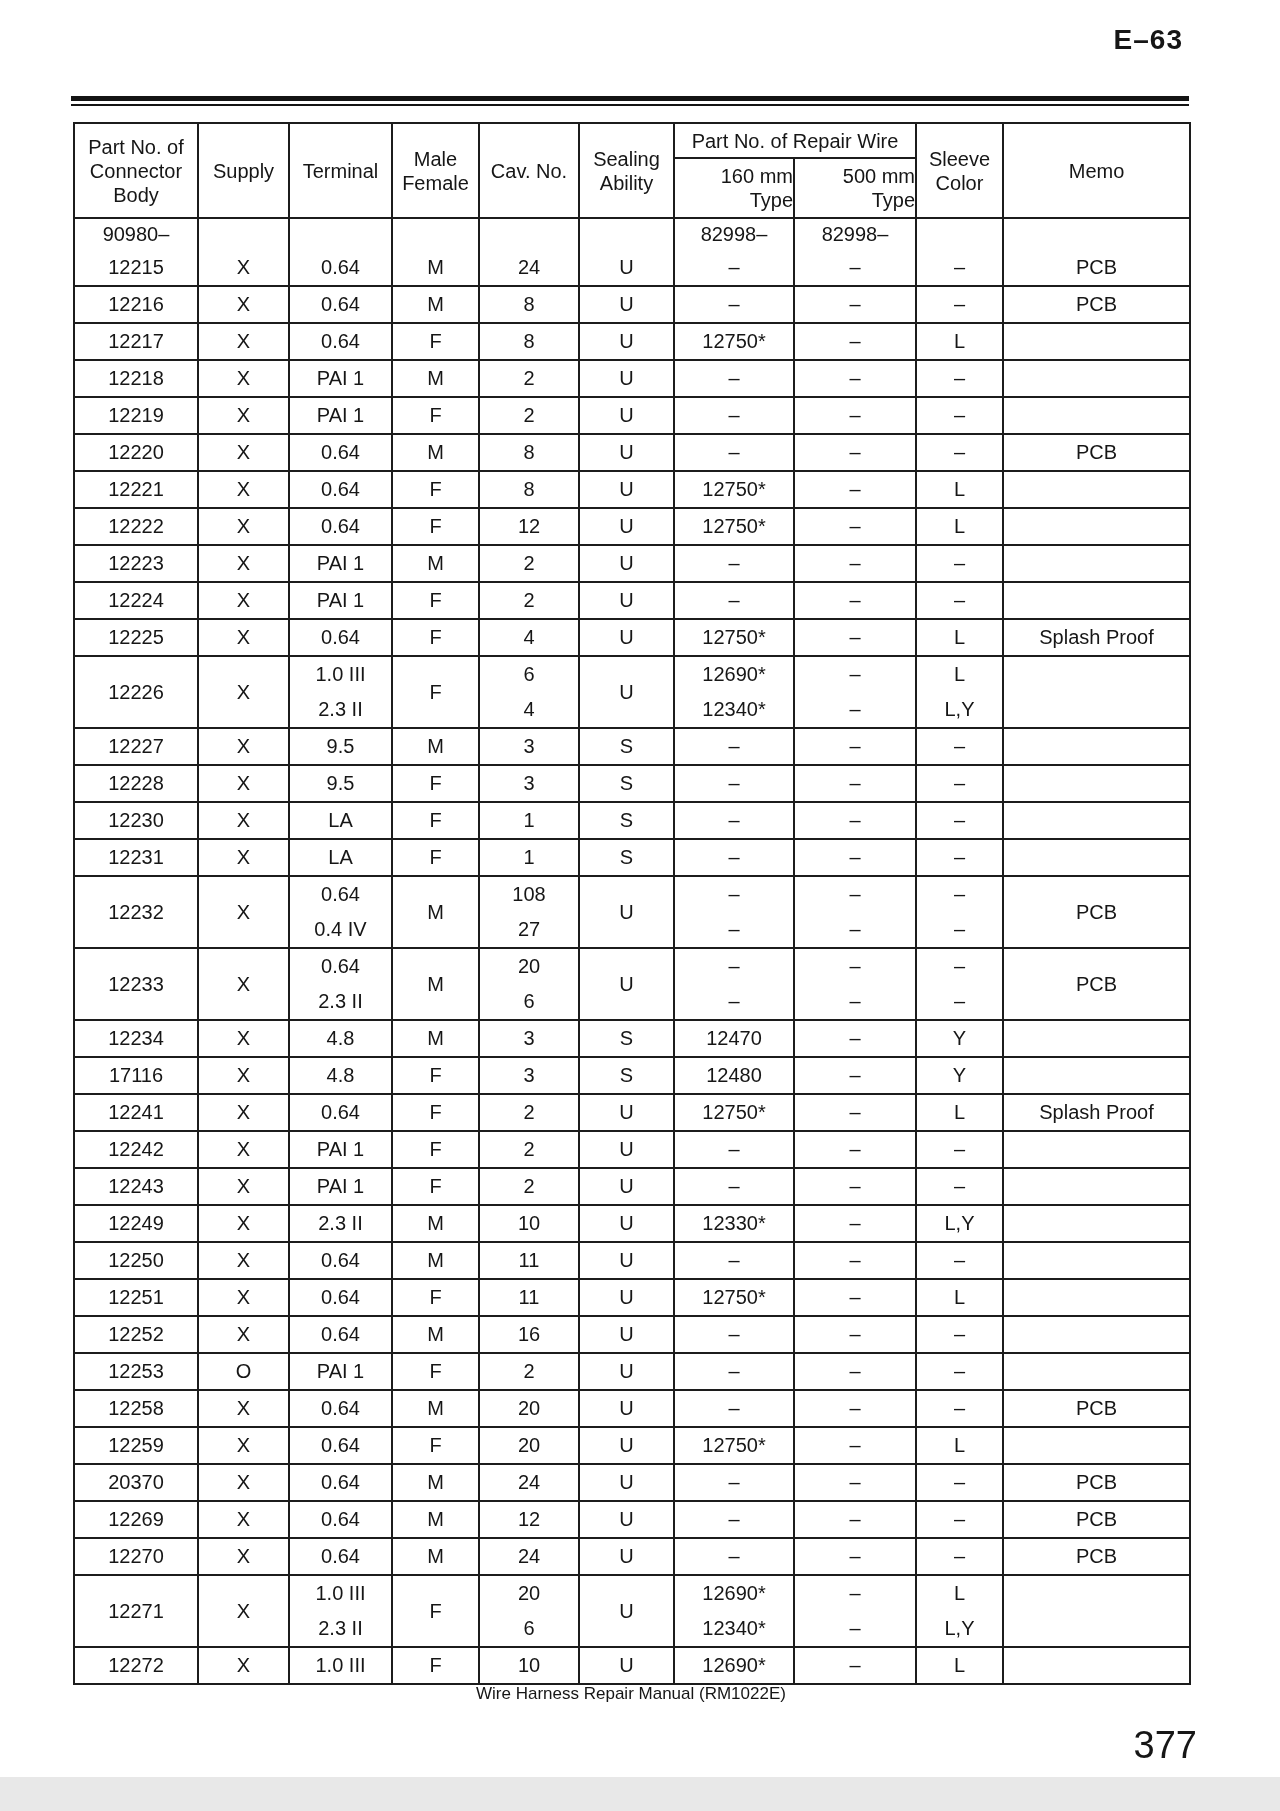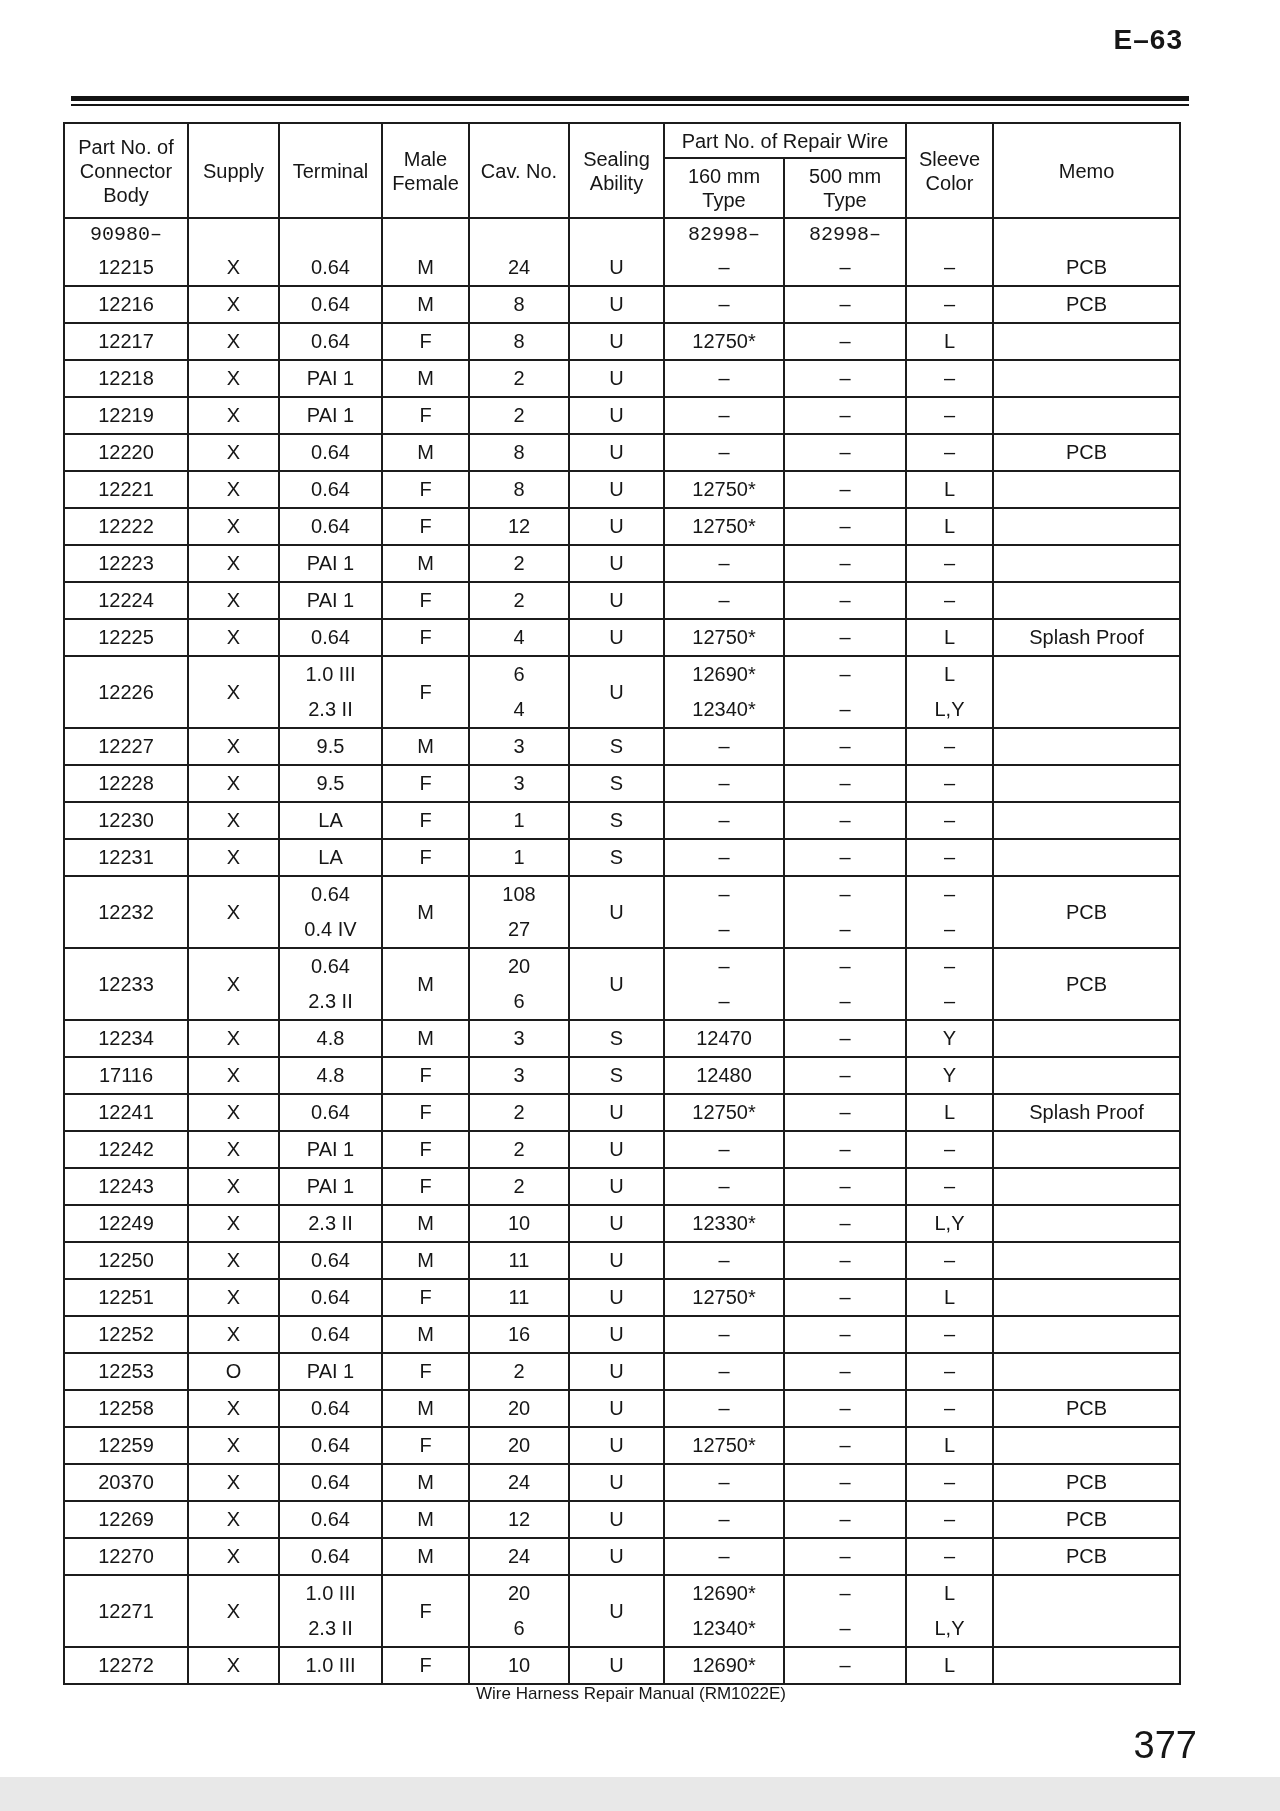--- a/index.html
+++ b/index.html
@@ -20,41 +20,41 @@
     position:absolute; top:60px; left:73px; width:1116px;
     text-align:center; font-size:25px; font-weight:bold; letter-spacing:0.5px;
   }
   .title-rule {
     position:absolute; top:96px; left:71px; width:1118px;
     height:3px;
     border-top:5px solid #141414;
     border-bottom:2px solid #141414;
   }
   table.parts {
-    position:absolute; left:63px; top:122px;
+    position:absolute; left:73px; top:122px;
     width:1116px;
     border-collapse:collapse;
     table-layout:fixed;
   }
   table.parts th, table.parts td {
     border:2px solid #1c1c1c;
     font-size:20px;
     font-weight:normal;
     text-align:center;
     vertical-align:middle;
     padding:0;
     overflow:hidden;
   }
   thead th { white-space:pre-line; line-height:24px; }
   th.h-part { text-align:left; padding-left:9px; }
   th.h-wire-group { height:33px; text-align:left; padding-left:7px; white-space:nowrap; }
-  tr.subhead th { height:58px; text-align:center; vertical-align:middle; }
+  tr.subhead th { height:58px; text-align:right; vertical-align:middle; }
   td .line { height:35px; line-height:35px; }
   tr.data-row td { height:35px; }
-  tr.prefix-row td { height:31px; border-bottom:hidden;font-family:Liberation Mono, monospace; }
+  tr.prefix-row td { height:31px; border-bottom:hidden; }
   td.col-part { text-align:center; padding-left:12px;margin-left:11px; }
   td.prefix-part { text-align:left; padding-left:9px; }
   td.prefix-wire { text-align:left; padding-left:8px; }
   td.memo-cell { text-align:left; padding-left:8px;margin-left:42px; }
   .footer-line {
     position:absolute; top:1684px; left:73px; width:1116px;
     text-align:center; font-size:17px;
   }
   .page-number {
     position:absolute; top:1724px; right:83px;

